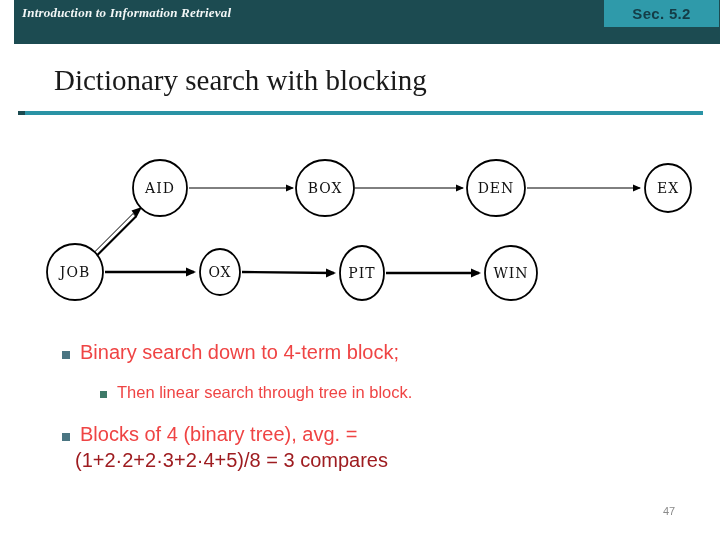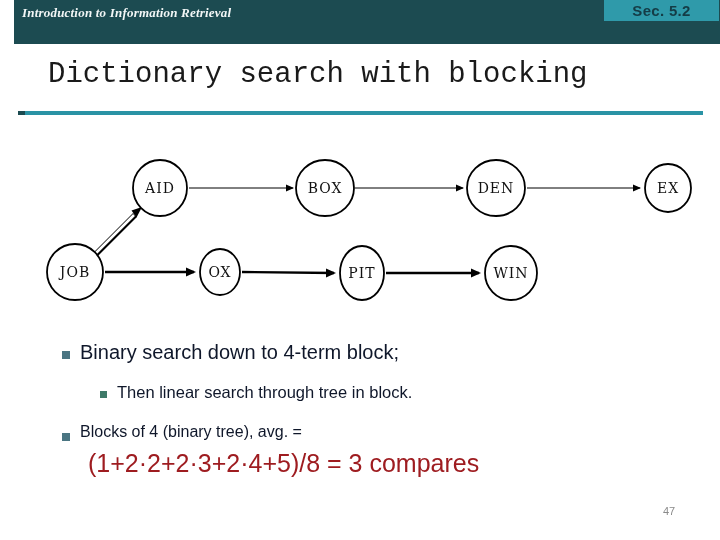--- a/index.html
+++ b/index.html
@@ -21,35 +21,35 @@
   .course-title {
     position: absolute; left: 8px; top: 5px;
     font-family: "Liberation Serif", serif;
     font-style: italic; font-weight: bold;
     font-size: 13px; color: #f2f6f6;
     letter-spacing: 0.2px;
     white-space: nowrap;
   }
   .sec-badge {
     position: absolute; right: 1px; top: 0;
-    width: 115px; height: 21px;
+    width: 115px; height: 27px;
     background: var(--badge_bg, #2f9aaa);
     color: var(--badge_text, #143c46);
     font-size: 15px; font-weight: 600;
     display: flex; align-items: center; justify-content: center;
     letter-spacing: 0.3px;
   }
 
   
   .slide-title {
     position: absolute; left: 48px; top: 58px;
-    margin: 0;
+    margin: 6px;
     font-size: 29px; font-weight: 400;
     color: #1a1a1a;
-    font-family: Liberation Mono, monospace;
+    font-family: Liberation Serif, serif;
     white-space: nowrap;
   }
   .title-rule {
     position: absolute; left: 18px; top: 111px;
     width: 685px; height: 4px;
     background: var(--rule_teal, #2a93a5);
   }
   .title-rule-accent {
     position: absolute; left: 0; top: 0;
     width: 7px; height: 4px;
@@ -75,27 +75,27 @@
   .bullet-square {
     position: absolute;
     background: var(--bullet1, #4a7582);
   }
   .sq1 { left: 62px;  top: 351px; width: 8px; height: 8px; }
   .sq2 { left: 100px; top: 391px; width: 7px; height: 7px; background: var(--bullet2, #3e7a68); }
   .sq3 { left: 62px;  top: 433px; width: 8px; height: 8px; }
 
   .bullet-text {
     position: absolute;
-    color: #0f172a;
+    color: #ef4444;
     white-space: nowrap;
   }
   .b1 { left: 80px;  top: 341px; font-size: 20px; }
   .b2 { left: 117px; top: 383px; font-size: 16.5px; }
-  .b3l1 { left: 80px; top: 423px; font-size: 16px; }
-  .b3l2 { left: 88px; top: 449px; font-size: 25px; color: var(--formula_red, #9e1c20); }
+  .b3l1 { left: 80px; top: 423px; font-size: 20px; }
+  .b3l2 { left: 75px; top: 449px; font-size: 20px; color: var(--formula_red, #9e1c20); }
 
   .page-number {
     position: absolute; left: 663px; top: 505px;
     font-size: 11px; color: var(--page_gray, #8a8a8a);
   }
 </style>
 </head>
 <body>
 
 <div class="slide">

